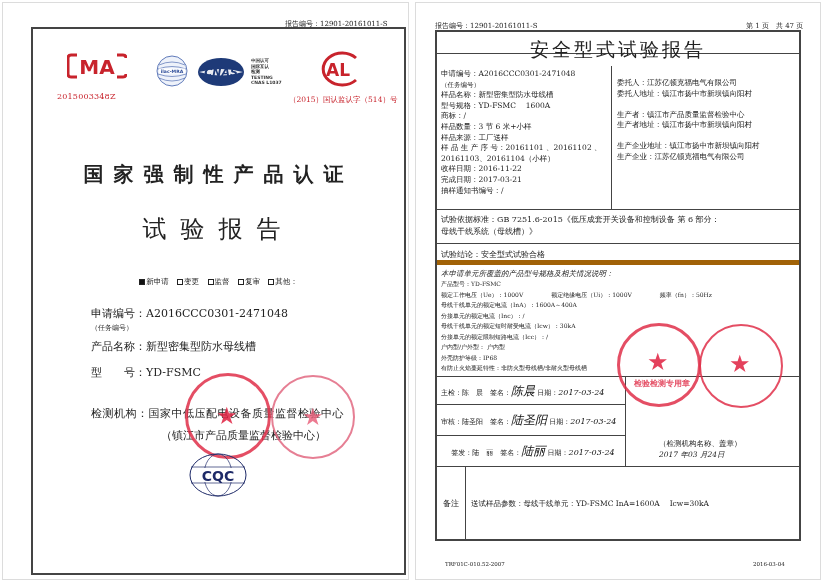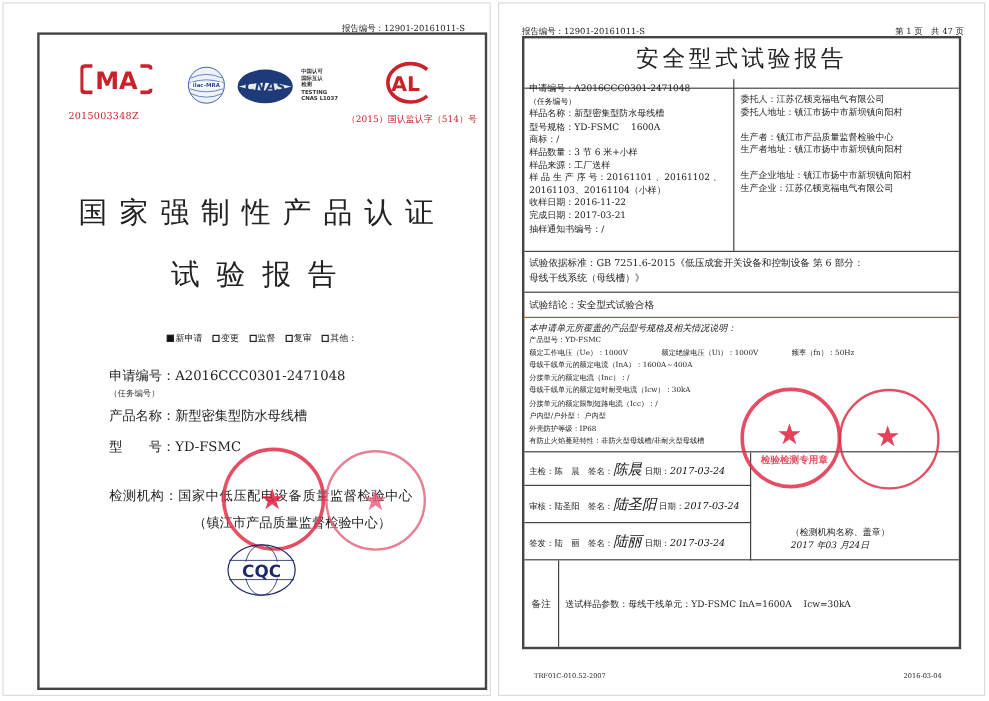--- a/index.html
+++ b/index.html
@@ -16,49 +16,49 @@
   
   .lframe { position: absolute; left: 28px; top: 24px; width: 375px; height: 548px; border: 2px solid #444; }
   .cma-logo { position: absolute; left: 34px; top: 24px; width: 60px; height: 26px; }
   .cma-num { position: absolute; left: 24px; top: 63px; font-size: 8px; color: #c8232c; letter-spacing: 0.2px; }
   .ilac { position: absolute; left: 123px; top: 26px; width: 32px; height: 32px; }
   .cnas { position: absolute; left: 164px; top: 28px; width: 48px; height: 30px; }
   .cnas-text { position: absolute; left: 218px; top: 29px; font-size: 4.5px; line-height: 5.5px; color: #333; font-family: "DejaVu Sans", sans-serif; font-weight: bold; }
   .cal-logo { position: absolute; left: 280px; top: 22px; width: 50px; height: 36px; }
   .cal-num { position: absolute; left: 256px; top: 66px; font-size: 7.5px; color: #c8232c; }
 
-  .title-main { position: absolute; left: 0; right: 0; top: 32px; text-align: center; font-family: "DejaVu Sans", sans-serif; font-size: 24px; letter-spacing: 10px; color: #222; font-weight: 400; }
+  .title-main { position: absolute; left: 0; right: 0; top: 32px; text-align: center; font-family: "DejaVu Sans", sans-serif; font-size: 20px; letter-spacing: 10px; color: #222; font-weight: 700; }
   .title-sub { position: absolute; left: 0; right: 0; top: 84px; text-align: center; font-family: "DejaVu Sans", sans-serif; font-size: 24px; letter-spacing: 14px; color: #222; }
   .options { position: absolute; left: 0; right: 0; top: 148px; text-align: center; font-size: 7.5px; }
   .opt { margin: 0 3px; }
   .opt .box { display: inline-block; width: 6px; height: 6px; border: 1px solid #222; margin-right: 1px; vertical-align: -0.5px; }
   .opt .box.checked { background: #111; }
 
   .lfield { position: absolute; left: 58px; font-size: 11px; color: #222; }
   .lfield-sub { position: absolute; left: 58px; font-size: 7px; color: #333; }
 
   .seal { position: absolute; border-radius: 50%; }
   .seal-red-a { left: 182px; top: 370px; width: 86px; height: 86px; border: 3px solid #e0304a; opacity: 0.85; }
   .seal-red-b { left: 268px; top: 372px; width: 84px; height: 84px; border: 2px solid #e0607a; opacity: 0.8; }
   .star { position: absolute; color: #e02040; font-size: 24px; line-height: 24px; }
   .cqc { position: absolute; left: 186px; top: 450px; width: 58px; height: 44px; }
 
   
   .rheader { position: absolute; top: 18px; font-size: 7px; color: #222; }
   .rtable { position: absolute; left: 19px; top: 27px; width: 366px; height: 511px; border: 2px solid #444; }
-  .rtitle { position: absolute; left: 0; right: 0; top: 0; height: 42px; border-bottom: 1px solid #444; text-align: center; font-family: "DejaVu Sans", sans-serif; font-size: 19px; letter-spacing: 3px; line-height: 34px; color: #222; }
+  .rtitle { position: absolute; left: 0; right: 0; top: 0; height: 22px; border-bottom: 1px solid #444; text-align: center; font-family: "DejaVu Sans", sans-serif; font-size: 19px; letter-spacing: 3px; line-height: 34px; color: #222; }
   .rinfo { position: absolute; left: 0; right: 0; top: 34px; height: 144px; border-bottom: 1px solid #444; }
   .rinfo .colL { position: absolute; left: 0; top: 0; width: 175px; height: 100%; border-right: 1px solid #444; padding: 3px 0 0 4px; }
   .rinfo .colR { position: absolute; left: 176px; top: 0; right: 0; height: 100%; padding: 12px 0 0 4px; }
   .line { font-size: 7.5px; line-height: 10.6px; white-space: nowrap; color: #222; }
   .line.sm { font-size: 6.5px; }
   .gap { height: 10.5px; }
 
   .rstd { position: absolute; left: 0; right: 0; top: 178px; height: 34px; border-bottom: 1px solid #444; padding: 4px 0 0 4px; font-size: 8px; line-height: 12px; }
-  .rconc { position: absolute; left: 0; right: 0; top: 212px; height: 21px; border-bottom: 1px solid #a16207; padding: 0 0 0 4px; font-size: 8px; line-height: 21px; }
+  .rconc { position: absolute; left: 0; right: 0; top: 212px; height: 21px; border-bottom: 5px solid #a16207; padding: 0 0 0 4px; font-size: 8px; line-height: 21px; }
   .rspec { position: absolute; left: 0; right: 0; top: 233px; height: 112px; border-bottom: 1px solid #444; padding: 3px 0 0 4px; }
   .rspec .hd { font-size: 7.5px; line-height: 11px; font-style: italic; }
   .rspec .sp { font-size: 6px; line-height: 10.5px; white-space: nowrap; }
   .rspec .sp span.pad { display: inline-block; width: 28px; }
 
   .rsign { position: absolute; left: 0; right: 0; top: 345px; height: 90px; border-bottom: 1px solid #444; }
   .sigrow { position: absolute; left: 0; width: 189px; border-bottom: 1px solid #444; border-right: 1px solid #444; padding-left: 4px; font-size: 7px; white-space: nowrap; }
   .sig-hand { font-family: "DejaVu Serif", serif; font-style: italic; font-size: 12px; color: #111; }
   .org-label { position: absolute; left: 222px; top: 62px; font-size: 7.5px; }
   .org-date { position: absolute; left: 222px; top: 73px; font-size: 7.5px; font-style: italic; }
@@ -206,21 +206,21 @@
 
     <div class="rsign">
       <div class="sigrow" style="top:0; height:28px; line-height:28px;">
         <span>主检：陈　晨　签名：</span><span class="sig-hand">陈晨</span>
         <span>日期：</span><span class="sig-hand" style="font-size:8px;">2017-03-24</span>
       </div>
       <div class="sigrow" style="top:28px; height:31px; line-height:31px;">
         <span>审核：陆圣阳　签名：</span><span class="sig-hand">陆圣阳</span>
         <span>日期：</span><span class="sig-hand" style="font-size:8px;">2017-03-24</span>
       </div>
-      <div class="sigrow" style="top:59px; height:31px; line-height:31px; border-bottom:none;">
+      <div class="sigrow" style="top:59px; height:31px; line-height:31px; border-bottom:none;text-align:center;">
         <span>签发：陆　丽　签名：</span><span class="sig-hand">陆丽</span>
         <span>日期：</span><span class="sig-hand" style="font-size:8px;">2017-03-24</span>
       </div>
       <div class="org-label">（检测机构名称、盖章）</div>
       <div class="org-date">2017 年03 月24日</div>
     </div>
 
     <div class="rremark">
       <div class="lbl">备注</div>
       <div class="val">送试样品参数：母线干线单元：YD-FSMC InA=1600A　 Icw=30kA</div>

